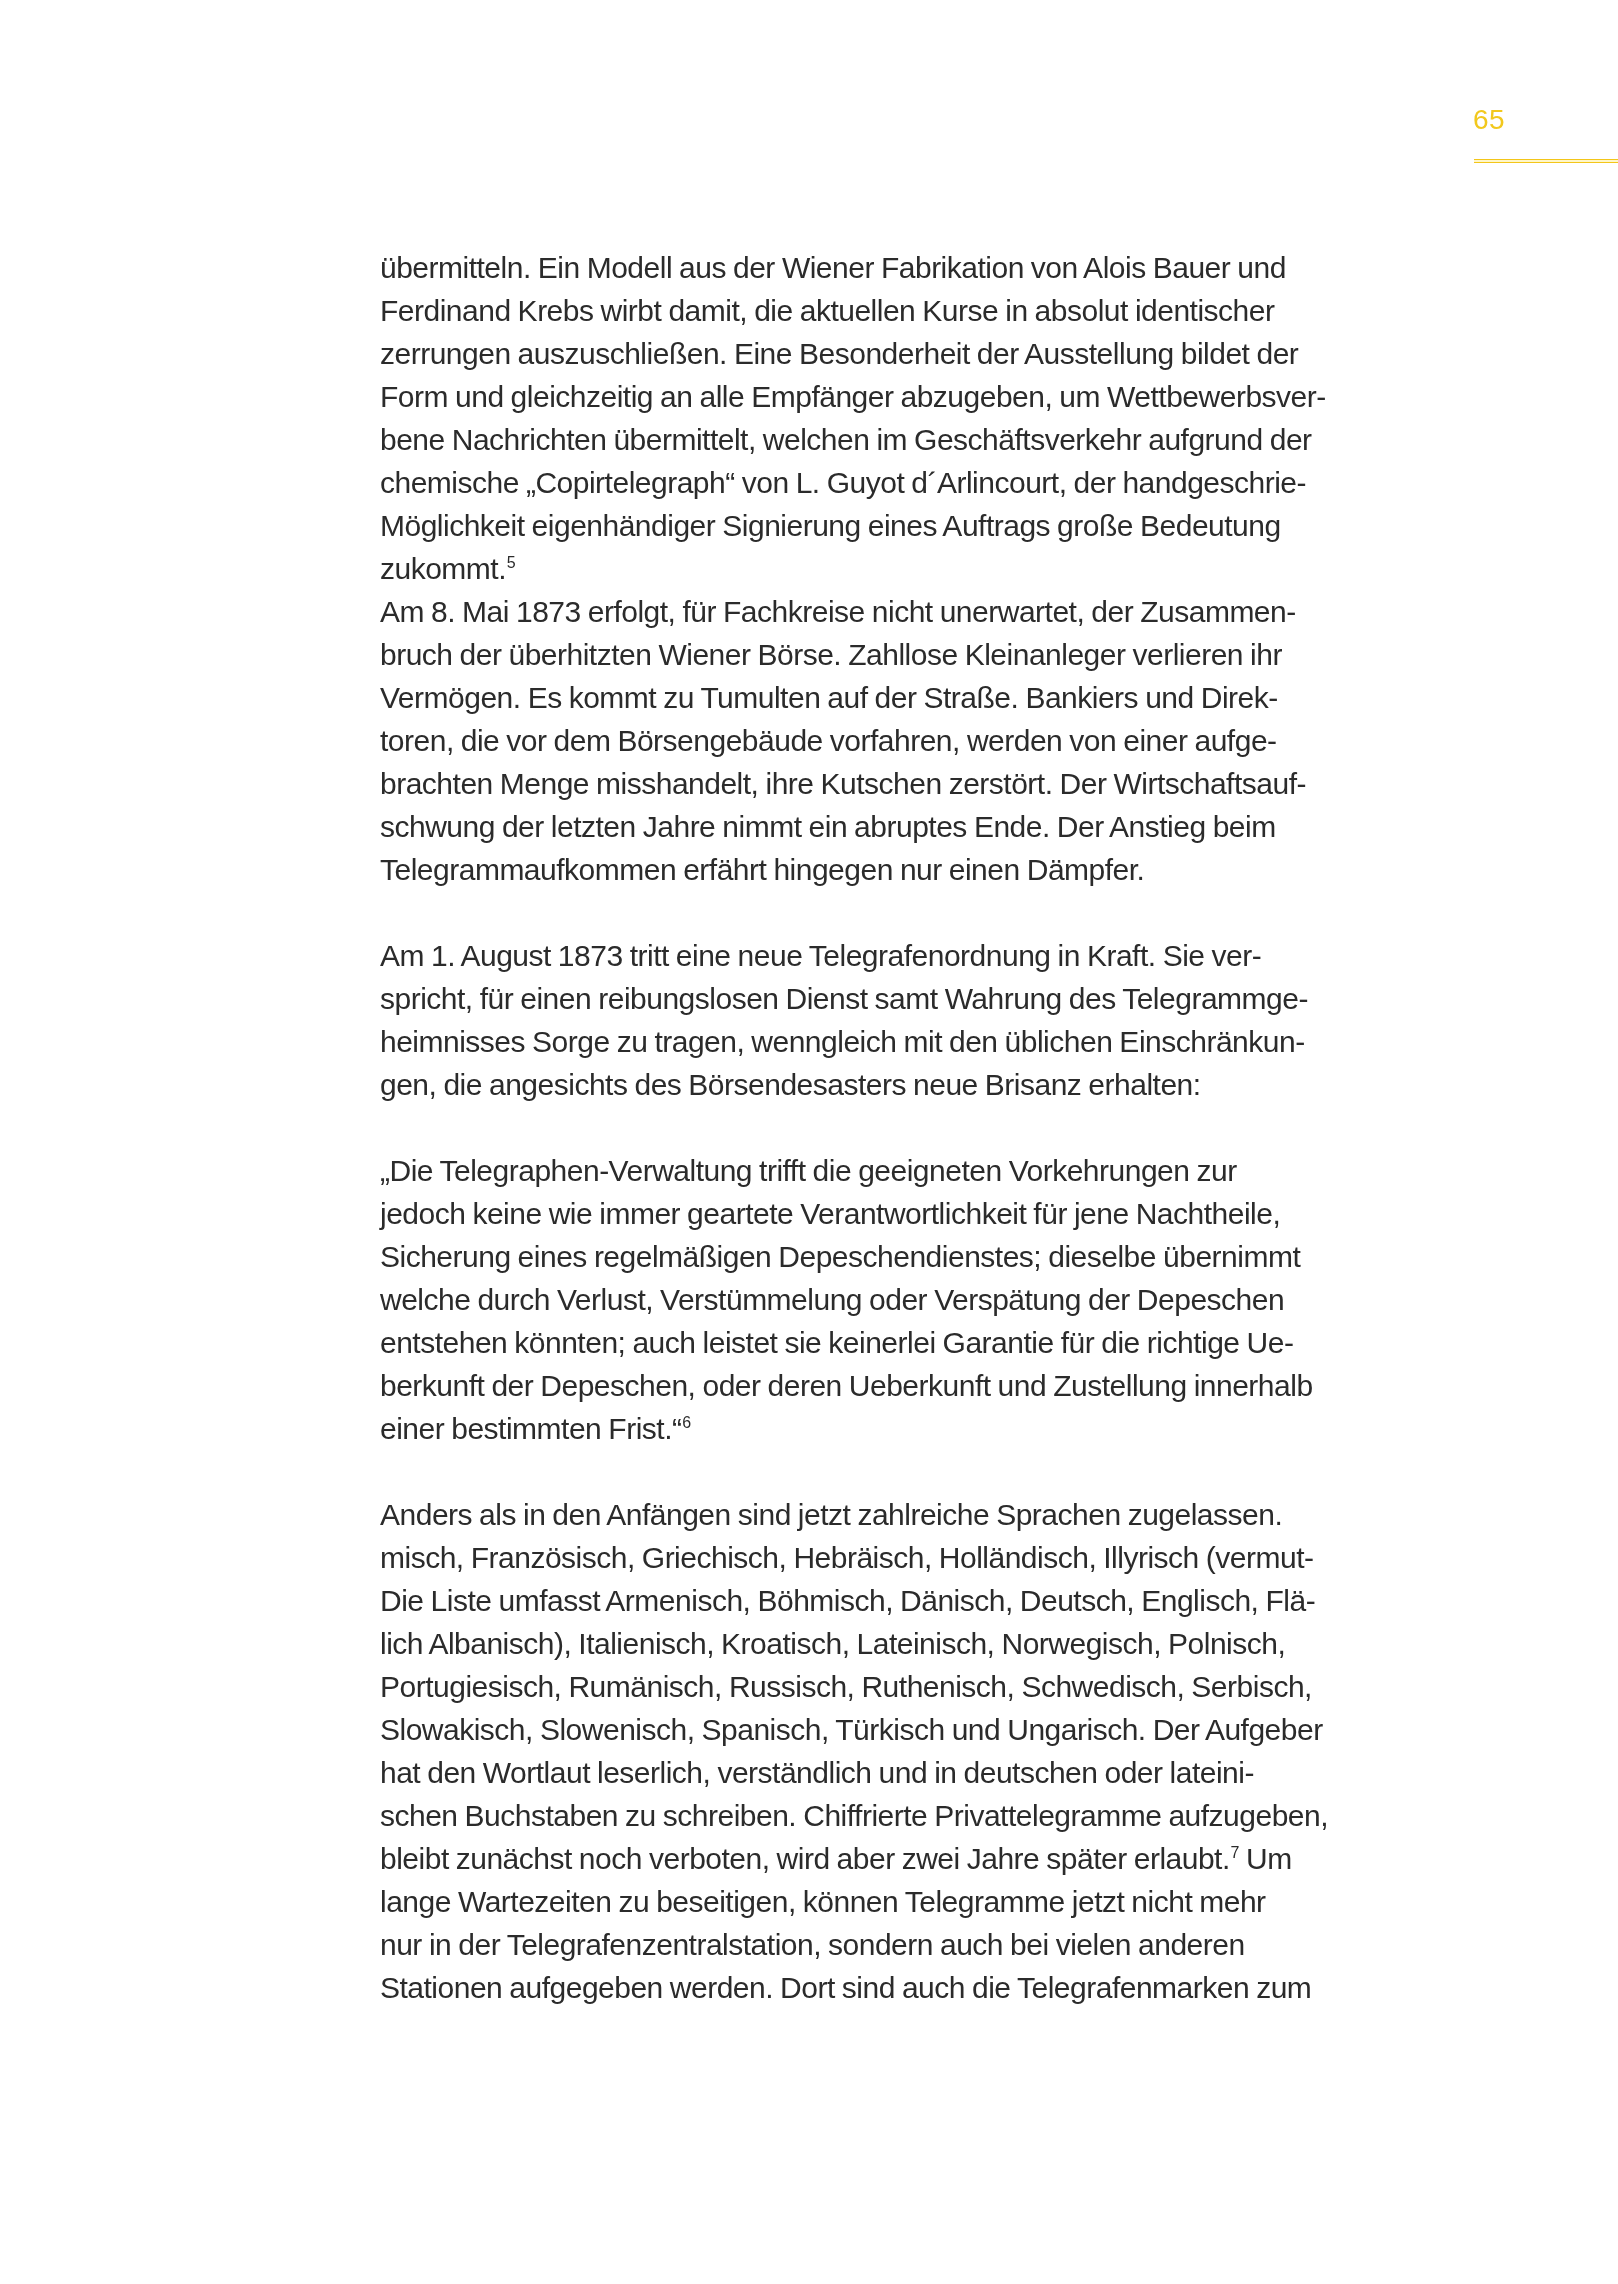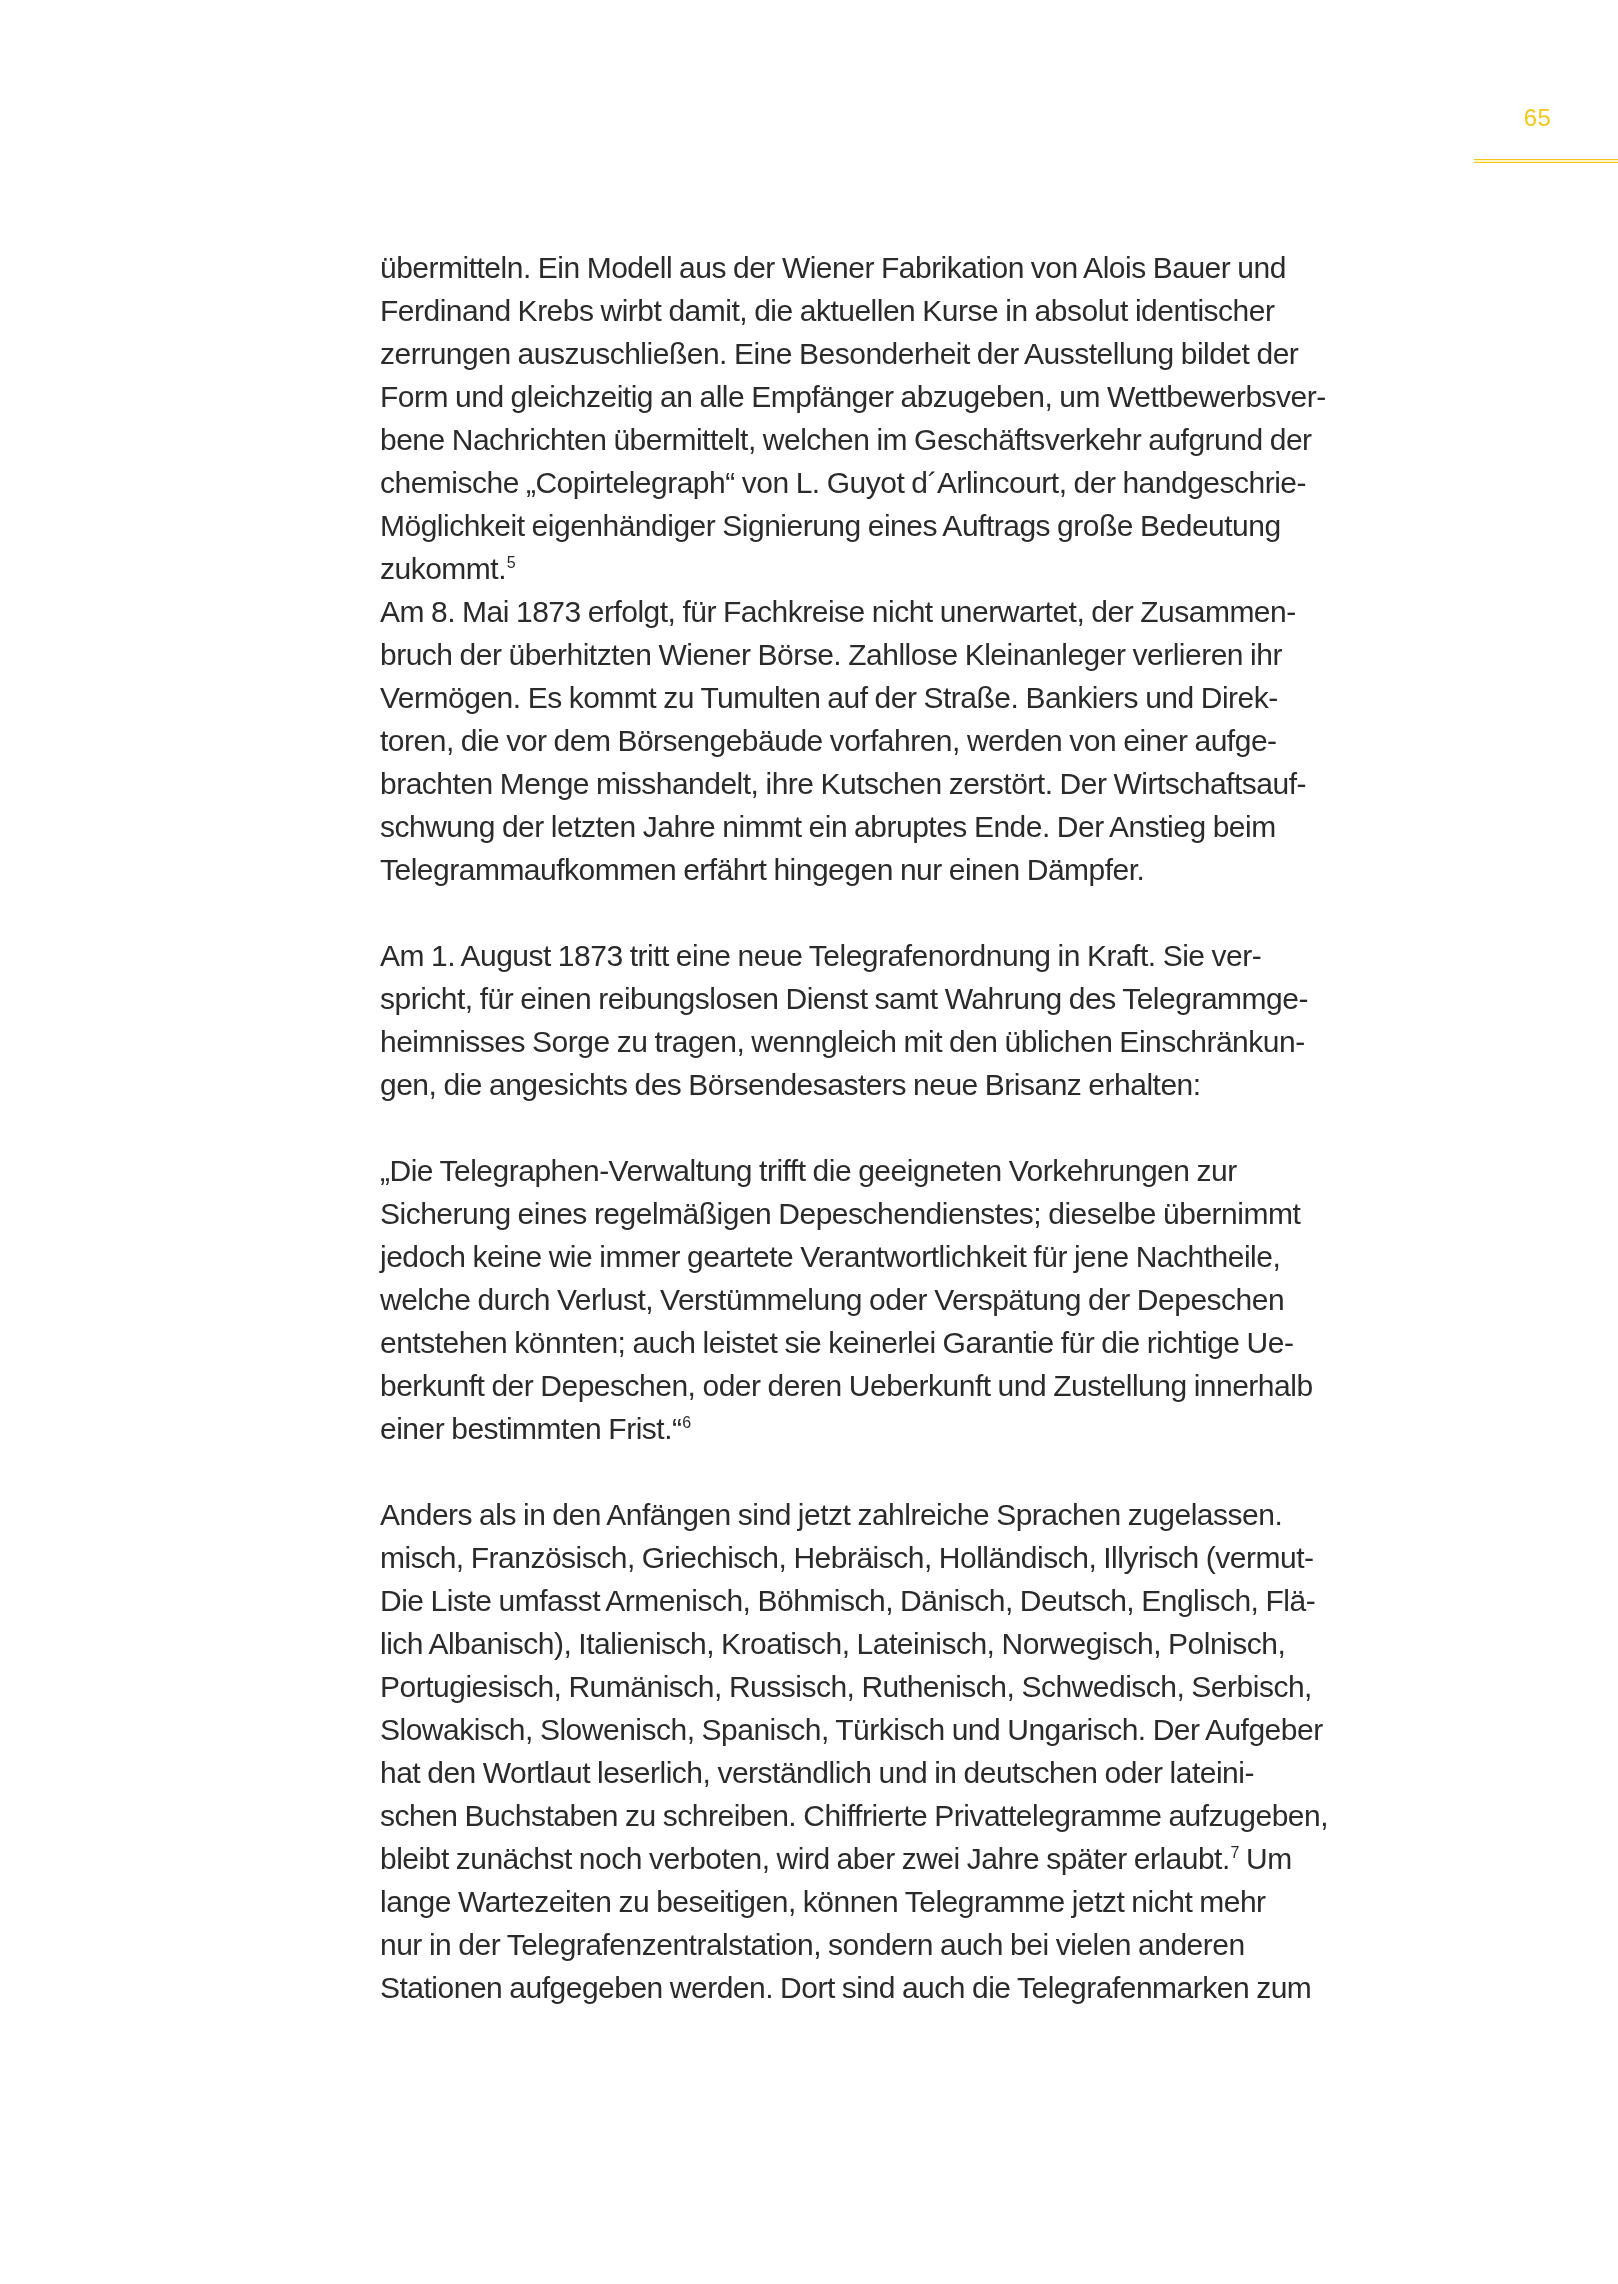--- a/index.html
+++ b/index.html
@@ -13,22 +13,21 @@
       position: relative;
       overflow: hidden;
       font-family: "Liberation Sans", sans-serif;
       color: #2b2b2b;
     }
     .page-number {
       position: absolute;
       left: 1473px;
       top: 104px;
       width: 129px;
-      text-align: center;
-      font-size: 24px;
+      font-size: 28px;
       color: #f2c81d;
       letter-spacing: 0.4px;
     }
     .header-rule {
       position: absolute;
       left: 1474px;
       top: 159px;
       width: 144px;
       height: 4px;
       border-top: 1.6px solid #f3c61a;
@@ -97,22 +96,22 @@
     <span class="line">Am 1. August 1873 tritt eine neue Telegrafenordnung in Kraft. Sie ver-</span>
     <span class="line">spricht, für einen reibungslosen Dienst samt Wahrung des Telegrammge-</span>
     <span class="line">heimnisses Sorge zu tragen, wenngleich mit den üblichen Einschränkun-</span>
     <span class="line">gen, die angesichts des Börsendesasters neue Brisanz erhalten:</span>
   </div>
 
   <span class="gap"></span>
 
   <div>
     <span class="line">„Die Telegraphen-Verwaltung trifft die geeigneten Vorkehrungen zur</span>
+    <span class="line">jedoch keine wie immer geartete Verantwortlichkeit für jene Nachtheile,</span>
     <span class="line">Sicherung eines regelmäßigen Depeschendienstes; dieselbe übernimmt</span>
-    <span class="line">jedoch keine wie immer geartete Verantwortlichkeit für jene Nachtheile,</span>
     <span class="line">welche durch Verlust, Verstümmelung oder Verspätung der Depeschen</span>
     <span class="line">entstehen könnten; auch leistet sie keinerlei Garantie für die richtige Ue-</span>
     <span class="line">berkunft der Depeschen, oder deren Ueberkunft und Zustellung innerhalb</span>
     <span class="line"><span>einer bestimmten Frist.“</span><sup>6</sup></span>
   </div>
 
   <span class="gap"></span>
 
   <div>
     <span class="line">Anders als in den Anfängen sind jetzt zahlreiche Sprachen zugelassen.</span>

